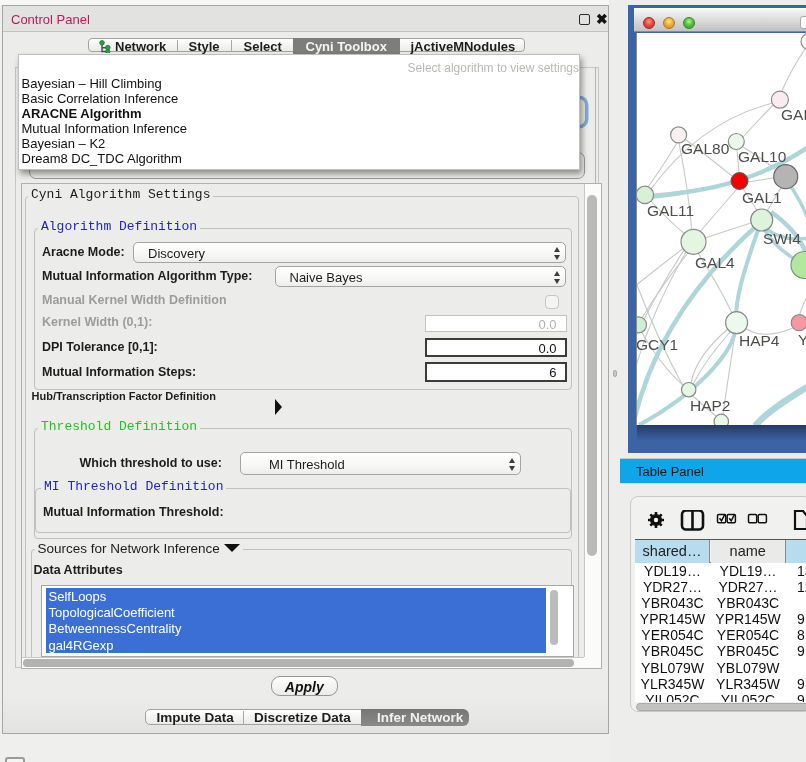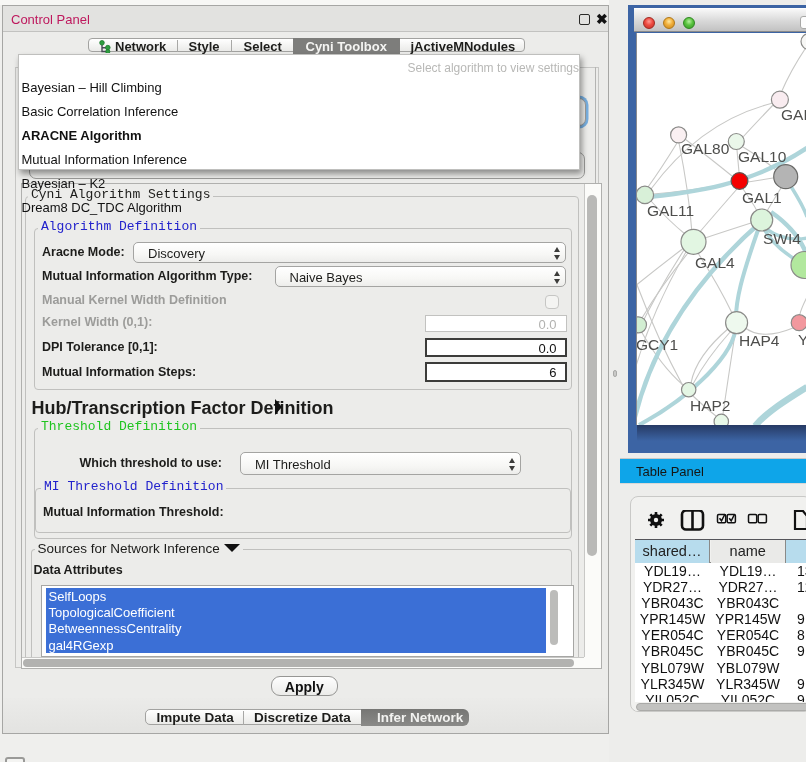--- a/index.html
+++ b/index.html
@@ -98,29 +98,29 @@
         <div class="flbl" style="left:20.5px;top:156px;">DPI Tolerance [0,1]:</div>
         <div class="field" style="left:403.5px;top:153.5px;width:141.5px;height:19.5px;border:2px solid #3c3c3a;">
           <div class="abs" style="right:8px;top:1px;font-size:13px;color:#111;">0.0</div>
         </div>
 
         <div class="flbl" style="left:20.5px;top:180.5px;">Mutual Information Steps:</div>
         <div class="field" style="left:403.5px;top:178px;width:141.5px;height:19.5px;border:2px solid #3c3c3a;">
           <div class="abs" style="right:8px;top:1px;font-size:13px;color:#111;">6</div>
         </div>
 
-        <div class="flbl" style="left:10px;top:214px;font-size:18px;text-align:right;">Hub/Transcription Factor Definition</div>
+        <div class="flbl" style="left:10px;top:206px;font-size:11px;text-align:right;">Hub/Transcription Factor Definition</div>
         <div class="abs" style="left:253.5px;top:215px;width:0;height:0;border-left:7.5px solid #111;border-top:8px solid transparent;border-bottom:8px solid transparent;"></div>
 
         <div class="gbox" style="left:12px;top:244px;width:538.5px;height:111px;"></div>
         <div class="gtitle" style="left:16.5px;top:235px;color:#1fc41f;">Threshold Definition</div>
 
         <div class="flbl" style="left:58px;top:271.5px;">Which threshold to use:</div>
         <div class="combo" style="left:218.5px;top:267.5px;width:281px;height:23px;">
-          <div class="ct" style="top:4px;">MI Threshold</div>
+          <div class="ct" style="top:4px;margin-left:14px;">MI Threshold</div>
           <div class="spin up" style="left:268px;top:5px;"></div>
           <div class="spin dn" style="left:268px;top:13px;"></div>
         </div>
 
         <div class="gbox" style="left:13.5px;top:303.5px;width:536px;height:45.5px;"></div>
         <div class="gtitle" style="left:19.5px;top:294.5px;color:#2222cc;">MI Threshold Definition</div>
 
         <div class="flbl" style="left:21.5px;top:320.5px;">Mutual Information Threshold:</div>
 
         <div class="gbox" style="left:9px;top:365px;width:541px;height:117px;border-bottom:none;border-bottom-left-radius:0;border-bottom-right-radius:0;"></div>
@@ -137,35 +137,35 @@
 
       <div class="abs" style="left:562.5px;top:0;width:16.5px;height:472.5px;background:#fbfbf9;border-left:1px solid #c8c8c6;"></div>
       <div class="abs" style="left:565px;top:11px;width:10px;height:361px;border-radius:5px;background:#b9b9b7;"></div>
 
       <div class="abs" style="left:0;top:472.5px;width:562.5px;height:11.5px;background:#fbfbf9;border-top:1px solid #c8c8c6;"></div>
       <div class="abs" style="left:1px;top:474.5px;width:551px;height:8.5px;border-radius:4.5px;background:#b2b2b0;"></div>
       <div class="abs" style="left:562.5px;top:472.5px;width:16.5px;height:11.5px;background:#fbfbf9;"></div>
     </div>
 
     <div class="abs" style="left:268px;top:670px;width:66.5px;height:19.5px;border:1px solid #969694;border-radius:9px;background:linear-gradient(#fefefe,#ebebe9);">
-      <div class="abs" style="left:0;top:2px;width:100%;text-align:center;font-size:14px;font-weight:bold;color:#111;">Apply</div>
+      <div class="abs" style="left:0;top:2px;width:100%;text-align:center;font-size:14px;font-weight:bold;color:#111;font-style:italic;">Apply</div>
     </div>
 
     <div class="abs" style="left:142px;top:702.5px;width:321.5px;height:16px;border:1px solid #a2a2a0;border-radius:5px;background:linear-gradient(#ffffff,#eaeae8);">
       <div class="sep" style="left:96.5px;top:1px;height:14px;"></div>
       <div class="abs" style="left:214.5px;top:-0.5px;width:108px;height:17px;background:linear-gradient(#767674,#8a8a88);border-radius:0 6px 6px 0;"></div>
       <div class="abs lbl" style="left:10.5px;top:0.5px;font-size:13.5px;">Impute Data</div>
       <div class="abs lbl" style="left:108px;top:0.5px;font-size:13.5px;">Discretize Data</div>
       <div class="abs lbl" style="left:231px;top:0.5px;font-size:13.5px;color:#f2f2f0;">Infer Network</div>
     </div>
   </div>
 
   <div class="abs" style="left:18px;top:54px;width:562px;height:116px;background:#fff;border:1px solid #bfbfbd;box-shadow:2px 4px 6px rgba(0,0,0,0.4);">
     <div class="abs" style="left:0;top:6px;width:100%;text-align:right;font-size:12px;color:#b8b8b6;">Select algorithm to view settings</div>
-    <div class="abs" style="left:2.5px;top:21px;font-size:13px;line-height:24px;color:#111;">Bayesian – Hill Climbing<br>Basic Correlation Inference<br><b>ARACNE Algorithm</b><br>Mutual Information Inference<br>Bayesian – K2<br>Dream8 DC_TDC Algorithm</div>
+    <div class="abs" style="left:2.5px;top:21px;font-size:13px;line-height:15px;color:#111;">Bayesian – Hill Climbing<br>Basic Correlation Inference<br><b>ARACNE Algorithm</b><br>Mutual Information Inference<br>Bayesian – K2<br>Dream8 DC_TDC Algorithm</div>
   </div>
 
   <div class="abs" style="left:628px;top:5px;width:178px;height:448px;background:#3c64a4;">
 
     <div class="abs" style="left:6px;top:3px;width:172px;height:421px;">
       <div class="abs" style="left:0;top:0;width:172px;height:24px;background:linear-gradient(#f8f8f8,#d8d8d8 55%,#c2c2c2);border-bottom:1px solid #8a8a8a;border-top:1px solid #fdfdfd;">
         <div class="abs" style="left:9px;top:8px;width:12px;height:12px;border-radius:6px;background:radial-gradient(circle at 50% 35%, #ff9a94 0%, #ed4a40 45%, #c03028 100%);border:0.5px solid #a02820;"></div>
         <div class="abs" style="left:29px;top:8px;width:12px;height:12px;border-radius:6px;background:radial-gradient(circle at 50% 35%, #ffe9a0 0%, #f0ad38 45%, #c88820 100%);border:0.5px solid #b07818;"></div>
         <div class="abs" style="left:48.5px;top:8px;width:12px;height:12px;border-radius:6px;background:radial-gradient(circle at 50% 35%, #b8f0a0 0%, #58c23e 45%, #389828 100%);border:0.5px solid #2e8820;"></div>
         <div class="abs" style="left:166px;top:7px;width:12px;height:13px;background:#fdfdfd;border:1px solid #a8a8a6;border-radius:3px;"></div>

